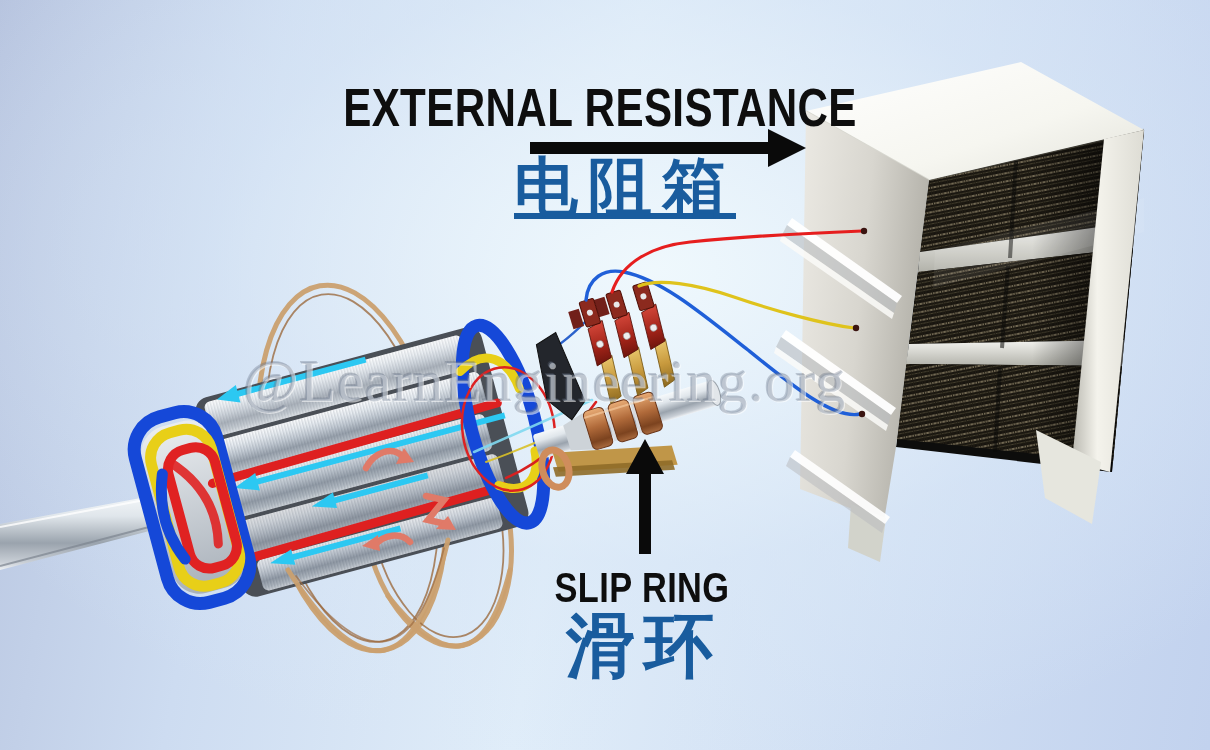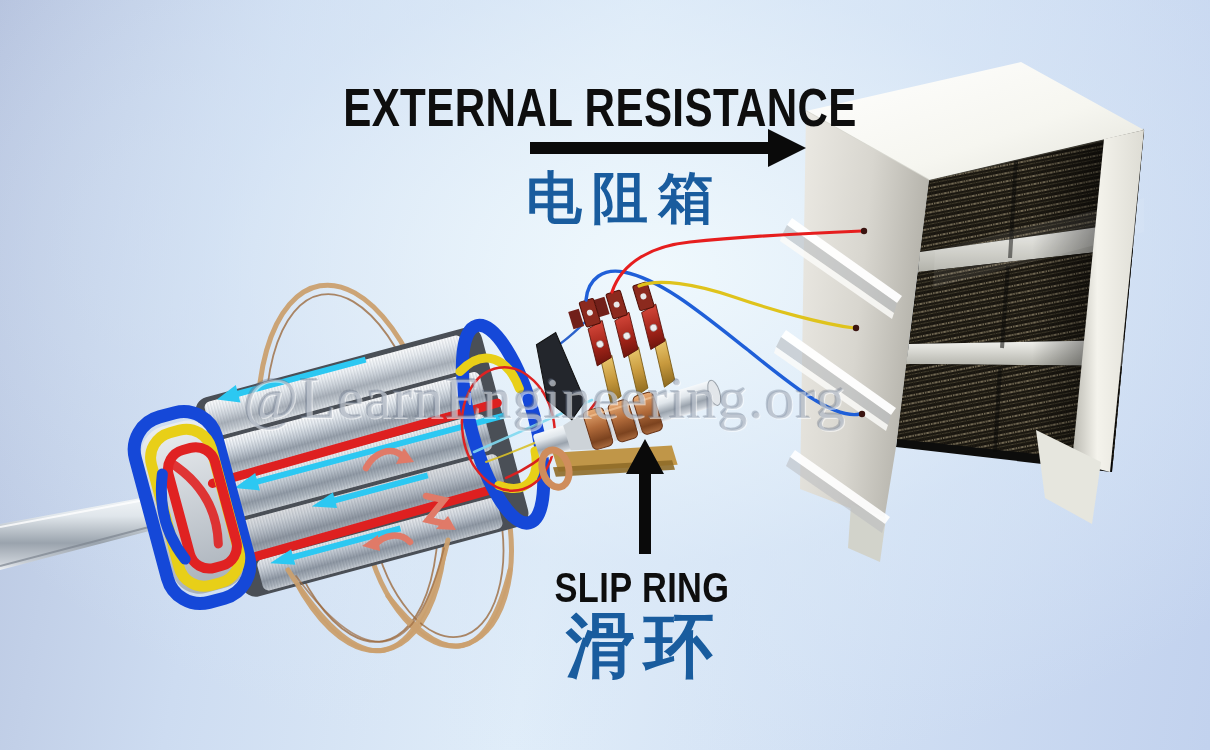--- a/index.html
+++ b/index.html
@@ -8,25 +8,25 @@
     font-family:"Liberation Sans",sans-serif;
     background:
       radial-gradient(ellipse 1000px 650px at 54% 36%, rgba(240,249,253,0.95) 0%, rgba(218,232,247,0.55) 45%, rgba(190,205,230,0) 78%),
       linear-gradient(100deg,#b7c4df 0%,#cddcf1 22%,#e0edf9 48%,#cfdef3 75%,#c2d2ee 100%);
   }
   .stage svg{position:absolute;left:0;top:0;}
   .lbl{position:absolute;white-space:nowrap;color:#0e0e0e;font-weight:700;}
   .lbl-en{transform-origin:center;letter-spacing:0.5px;}
   .lbl-zh{color:#195c9e;font-family:"Liberation Serif","DejaVu Serif",serif;font-weight:700;}
   #lbl-ext{left:600px;top:76px;font-size:54px;transform:translateX(-50%) scaleX(0.78);}
-  #lbl-ext-zh{left:625px;top:161px;font-size:56px;letter-spacing:10px;transform:translateX(-50%);}
+  #lbl-ext-zh{left:625px;top:144px;font-size:64px;letter-spacing:10px;transform:translateX(-50%);text-decoration:underline;}
   #lbl-slip{left:642px;top:563px;font-size:43px;transform:translateX(-50%) scaleX(0.80);}
   #lbl-slip-zh{left:644px;top:600px;font-size:70px;letter-spacing:8px;transform:translateX(-50%);}
   #watermark{
-    position:absolute;left:243px;top:364px;font-size:60px;white-space:nowrap;
+    position:absolute;left:243px;top:347px;font-size:60px;white-space:nowrap;
     font-family:"Liberation Serif","DejaVu Serif",serif;font-weight:400;
     color:rgba(140,152,170,0.40);letter-spacing:1px;
     text-shadow:1px 1px 0 rgba(255,255,255,0.55),-1px -1px 0 rgba(90,100,120,0.30);
   }
 </style>
 </head>
 <body>
 
 <div class="stage">
 <svg width="1210" height="750" viewBox="0 0 1210 750">

